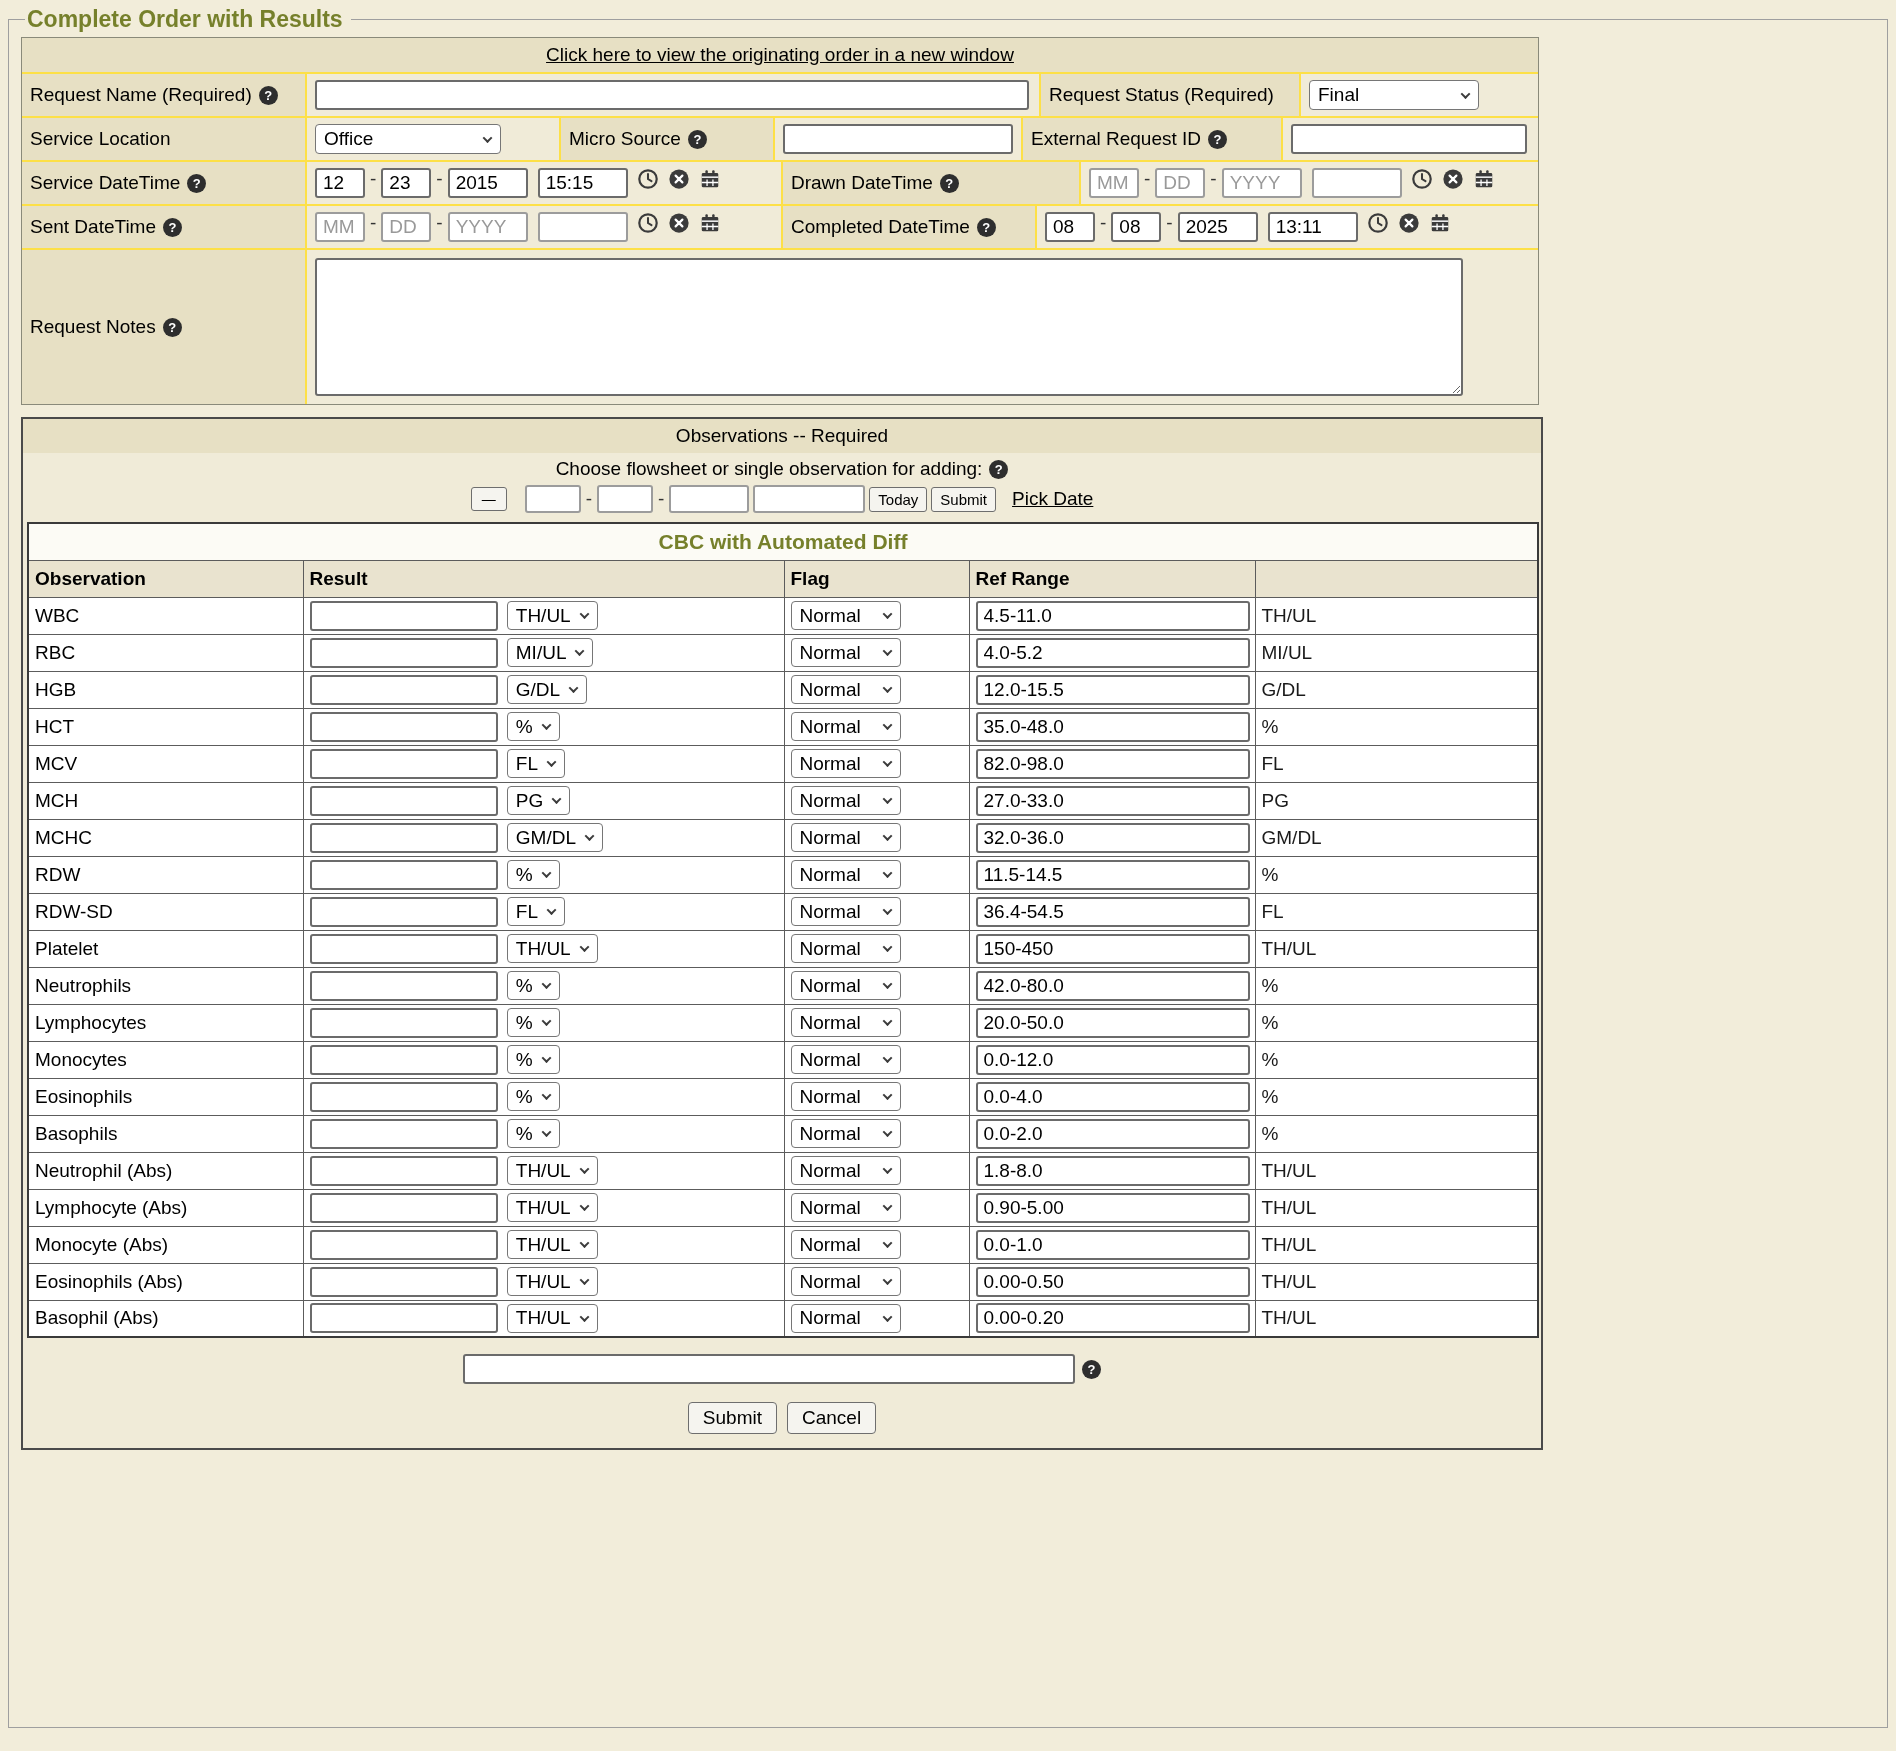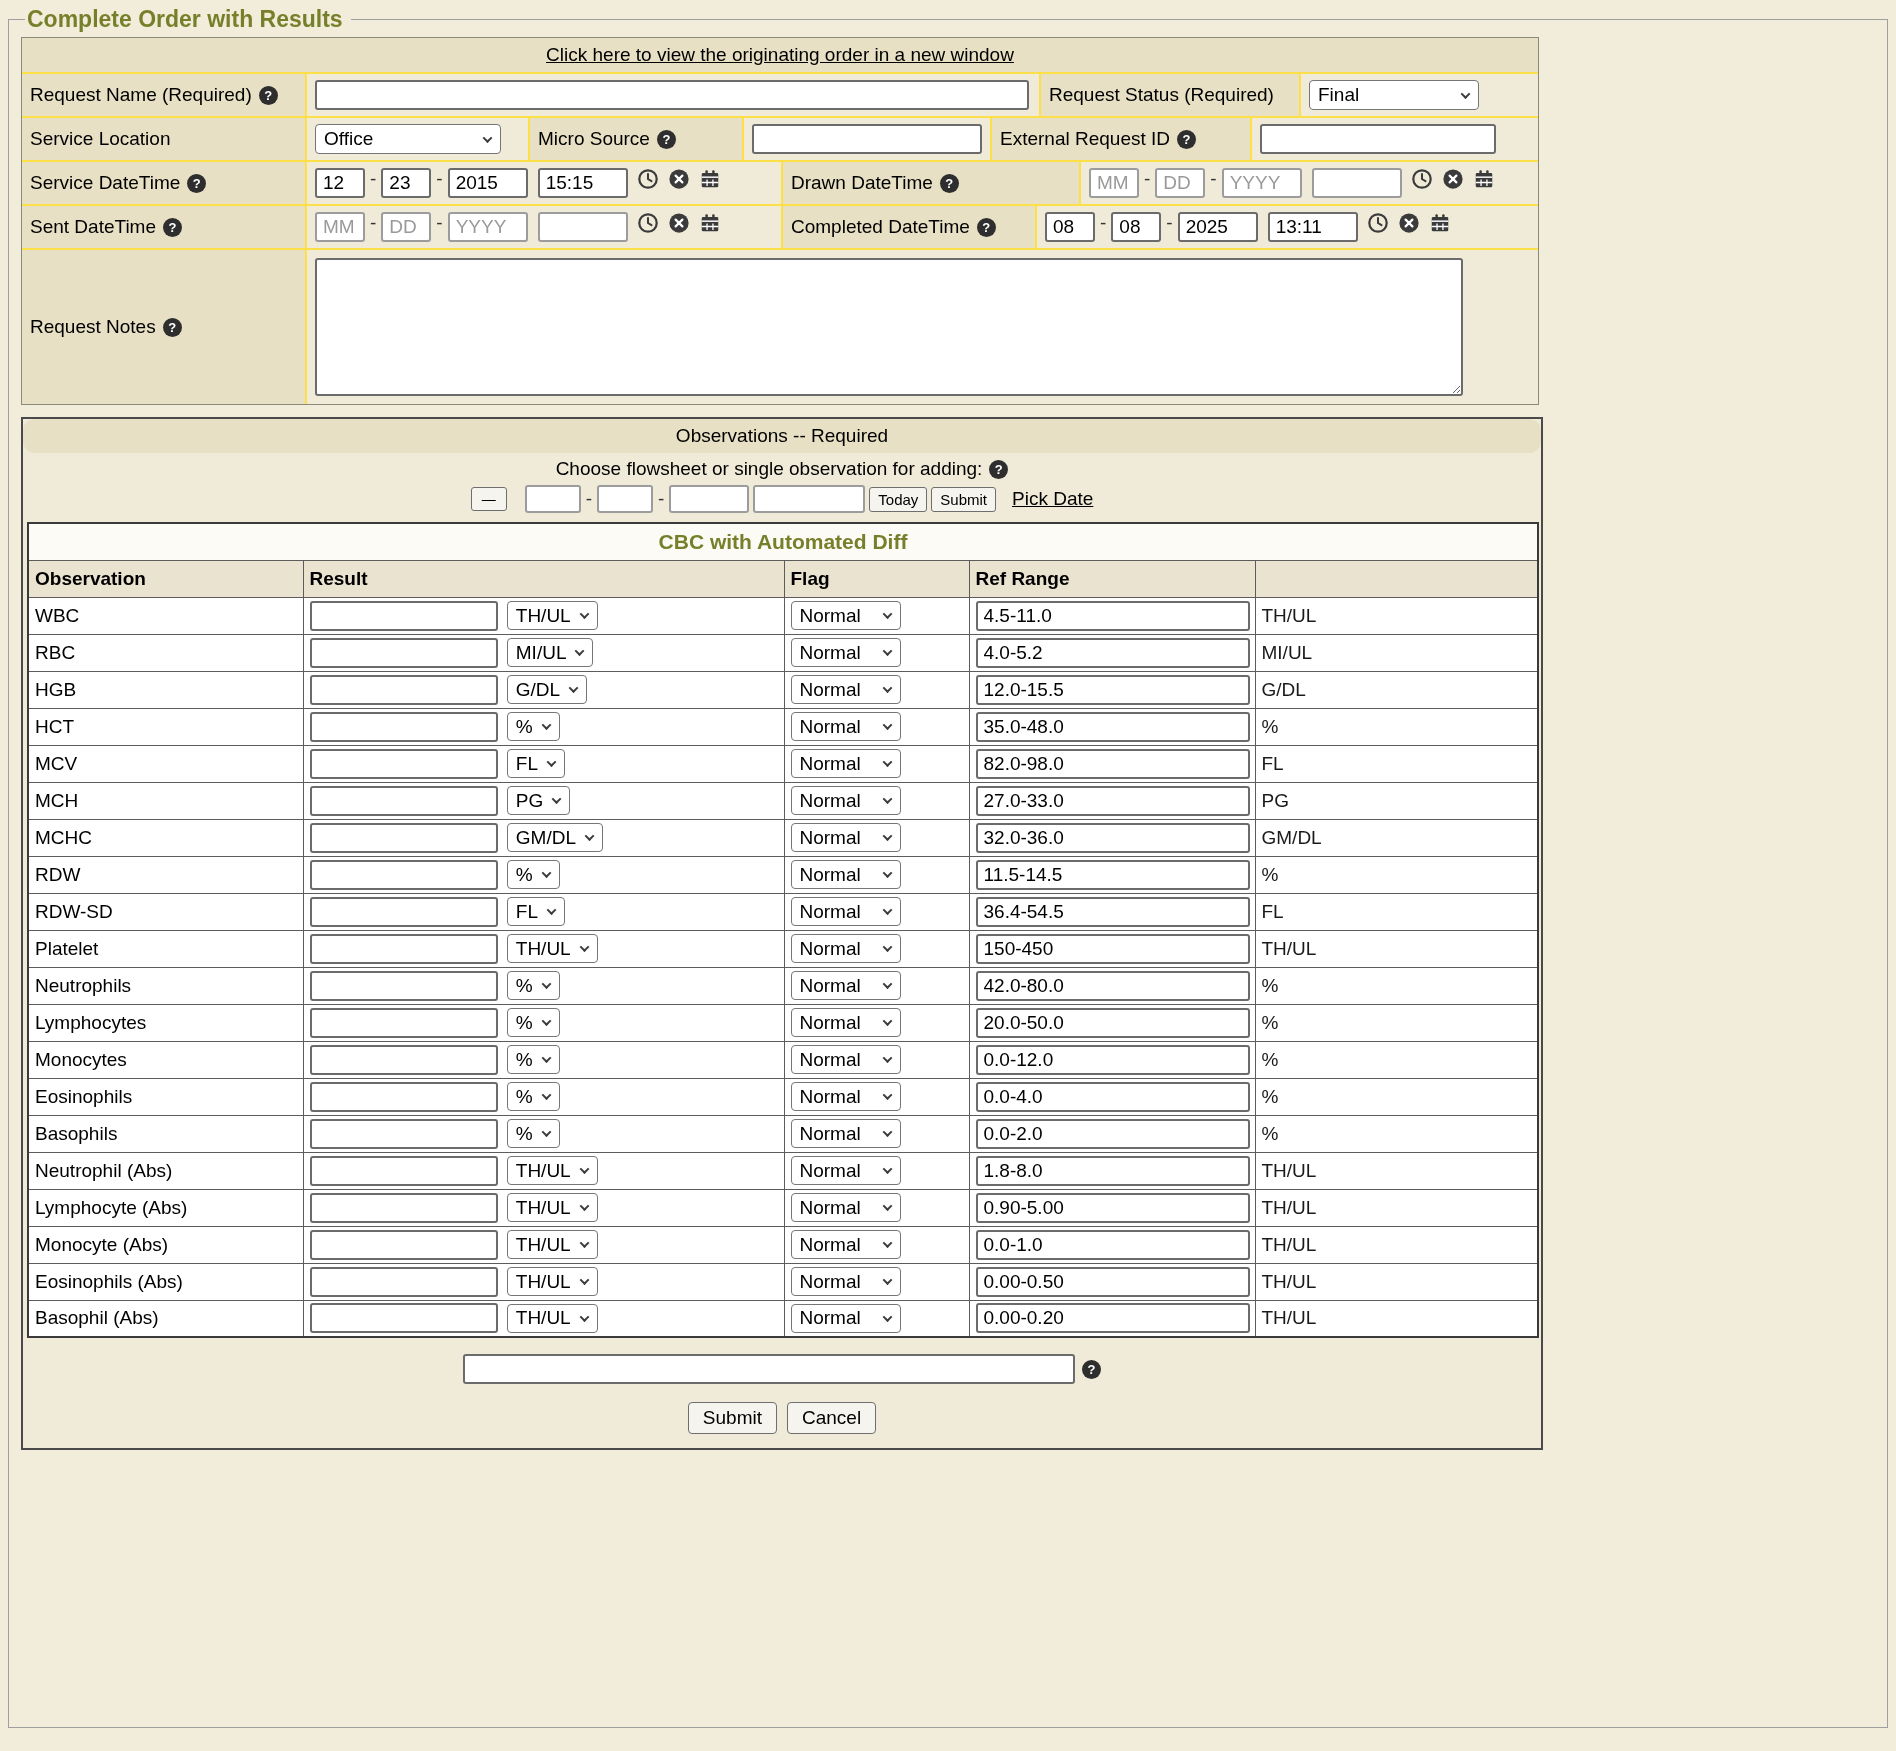--- a/index.html
+++ b/index.html
@@ -140,21 +140,20 @@
     margin-top: 12px;
     width: 1522px;
     background: #f0ebd8;
     padding-bottom: 6px;
   }
   .obs-band {
     background: #e7e0c4;
     text-align: center;
     padding: 6px 0;
     min-height: 34px;
-    border-radius: 12px;
   }
   .choose-row {
     display: flex;
     justify-content: center;
     align-items: center;
     padding: 5px 0 2px;
   }
   .picker-row {
     display: flex;
     justify-content: center;
@@ -272,21 +271,21 @@
           <span>Final</span>
           <span class="chev"></span>
         </span>
       </div>
     </div>
 
     <div class="frow">
       <div class="cell label" style="width:283px">
         <span>Service Location</span>
       </div>
-      <div class="cell" style="width:221px">
+      <div class="cell" style="width:252px">
         <span class="sel" style="width:186px">
           <span>Office</span>
           <span class="chev"></span>
         </span>
       </div>
       <div class="cell label" style="width:212px">
         <span>Micro Source</span>
         <span class="qicon">?</span>
       </div>
       <div class="cell" style="width:246px">

